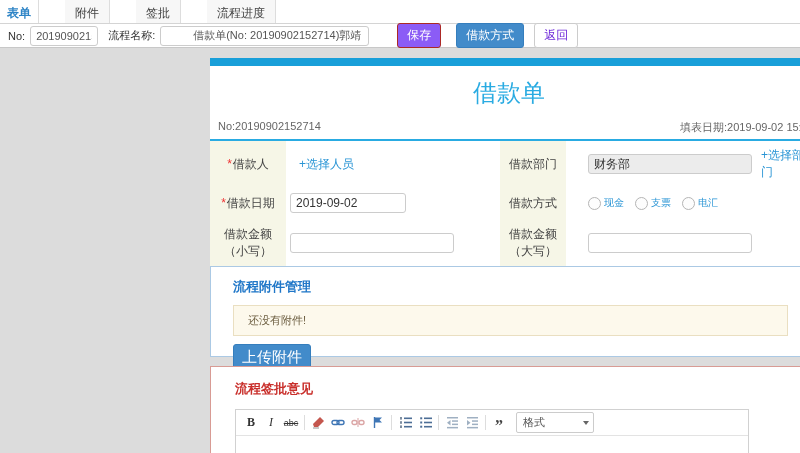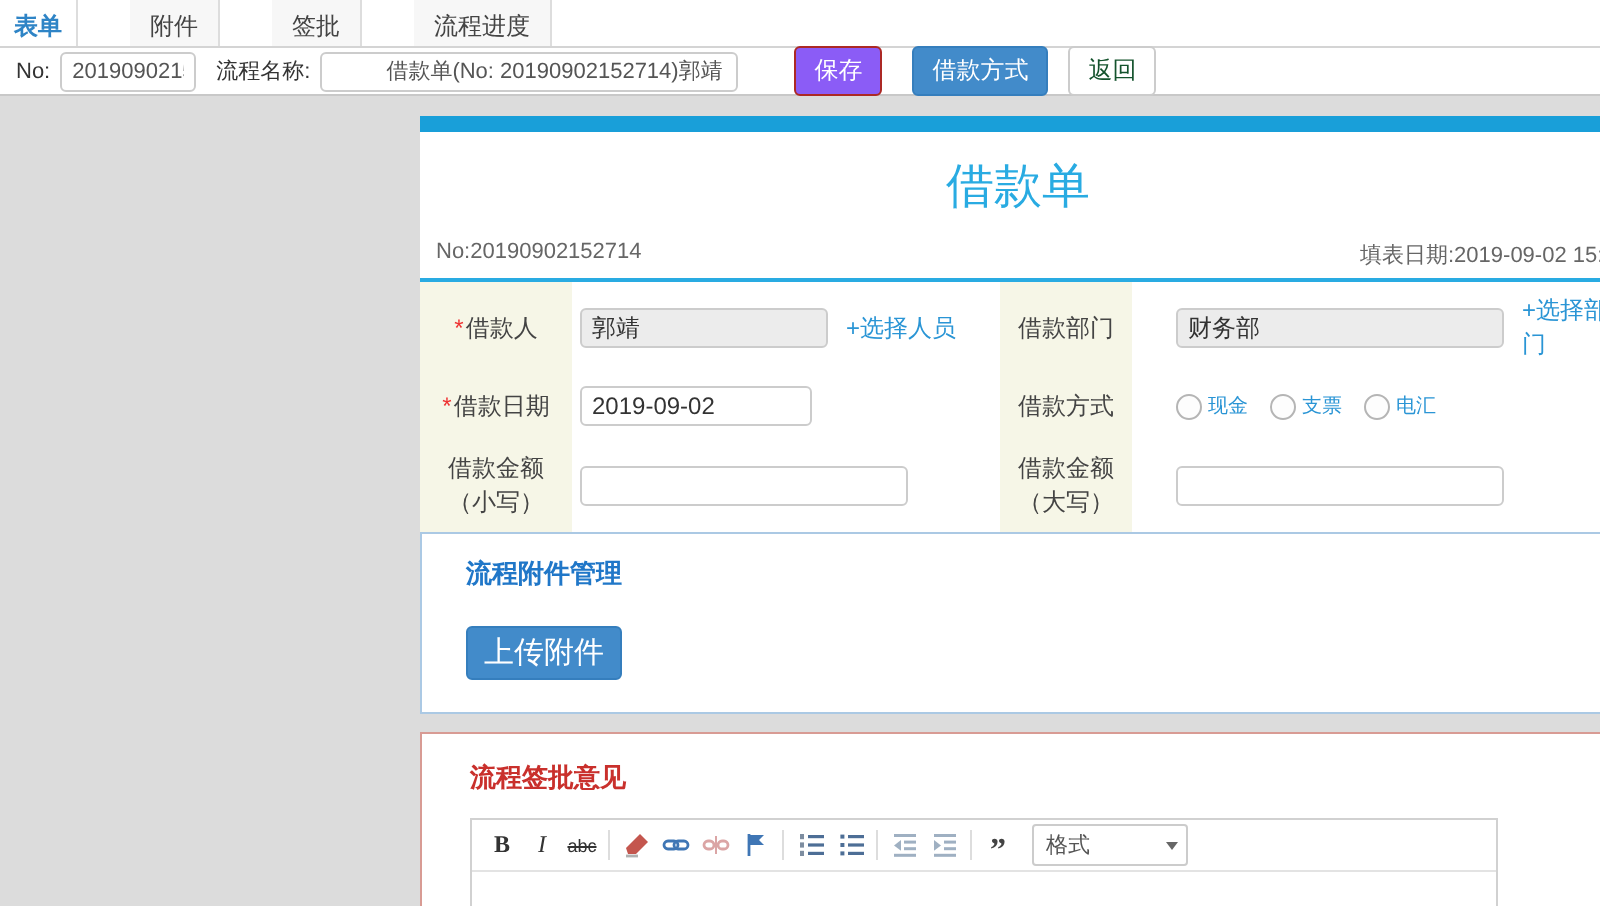--- a/index.html
+++ b/index.html
@@ -24,21 +24,21 @@
     box-sizing:border-box;font-size:11px;color:#333;}
   .actionbar label{margin-right:5px;}
   .txt{height:18px;border:1px solid #ccc;border-radius:3px;font-size:11px;color:#555;
     padding:0 5px;font-family:"Liberation Sans",sans-serif;}
   .no-input{width:56px;}
   .flow-input{width:170px;padding-left:32px;}
   .btn{font-size:12px;border-radius:3px;padding:3px 9px;cursor:pointer;white-space:nowrap;
     font-family:"Liberation Sans",sans-serif;}
   .btn-save{background:#8b5cf6;border:1px solid #ac2925;color:#fff;margin-left:28px;}
   .btn-next{background:#428bca;border:1px solid #357ebd;color:#fff;margin-left:15px;}
-  .btn-back{background:#fff;border:1px solid #ccc;color:#14532d;margin-left:10px;}
+  .btn-back{background:#fff;border:1px solid #ccc;color:#6d28d9;margin-left:10px;}
 
   
   .main-panel{position:absolute;left:210px;top:58px;width:598px;background:#fff;}
   .blue-bar{height:8px;background:#199fd9;}
   .form-title{text-align:center;color:#29abe2;font-size:24px;padding:11px 0 8px 0;}
   .meta-row{position:relative;height:22px;font-size:11px;color:#666;}
   .meta-no{position:absolute;left:8px;top:3px;}
   .meta-date{position:absolute;left:470px;top:3px;white-space:nowrap;}
   .form-table{border-top:2px solid #29abe2;border-bottom:3px solid #199fd9;
     display:grid;grid-template-columns:76px 214px 66px 242px;}
@@ -116,21 +116,20 @@
     <span class="meta-no">No:20190902152714</span>
     <span class="meta-date">填表日期:2019-09-02 15:27:14</span>
   </div>
 
   <div class="form-table">
 
     <div class="lbl">
       <span><span class="req hide-empty">*</span><span>借款人</span></span>
     </div>
     <div class="fld">
-      <input class="finput ro w-person" readonly="" value="郭靖" style="">
       <a class="pick-link hide-empty">+选择人员</a>
     </div>
     <div class="lbl">
       <span>借款部门</span>
     </div>
     <div class="fld right">
       <input class="finput ro w-wide" readonly="" value="财务部" style="">
       <a class="pick-link hide-empty">+选择部门</a>
     </div>
 
@@ -183,20 +182,21 @@
       <span>借款事由</span>
     </div>
     <div class="fld right">
       <input class="finput w-wide" value="" style="">
     </div>
   </div>
 </div>
 
 <div class="attach-panel">
   <div class="attach-title">流程附件管理</div>
+  <div class="attach-alert">还没有附件!</div>
   <button class="btn-upload">上传附件</button>
 </div>
 
 <div class="sign-panel">
   <div class="sign-title">流程签批意见</div>
   <div class="editor">
     <div class="editor-toolbar">
       <span class="tbtn tb-bold">B</span>
       <span class="tbtn tb-italic">I</span>
       <span class="tbtn tb-strike">abc</span>

